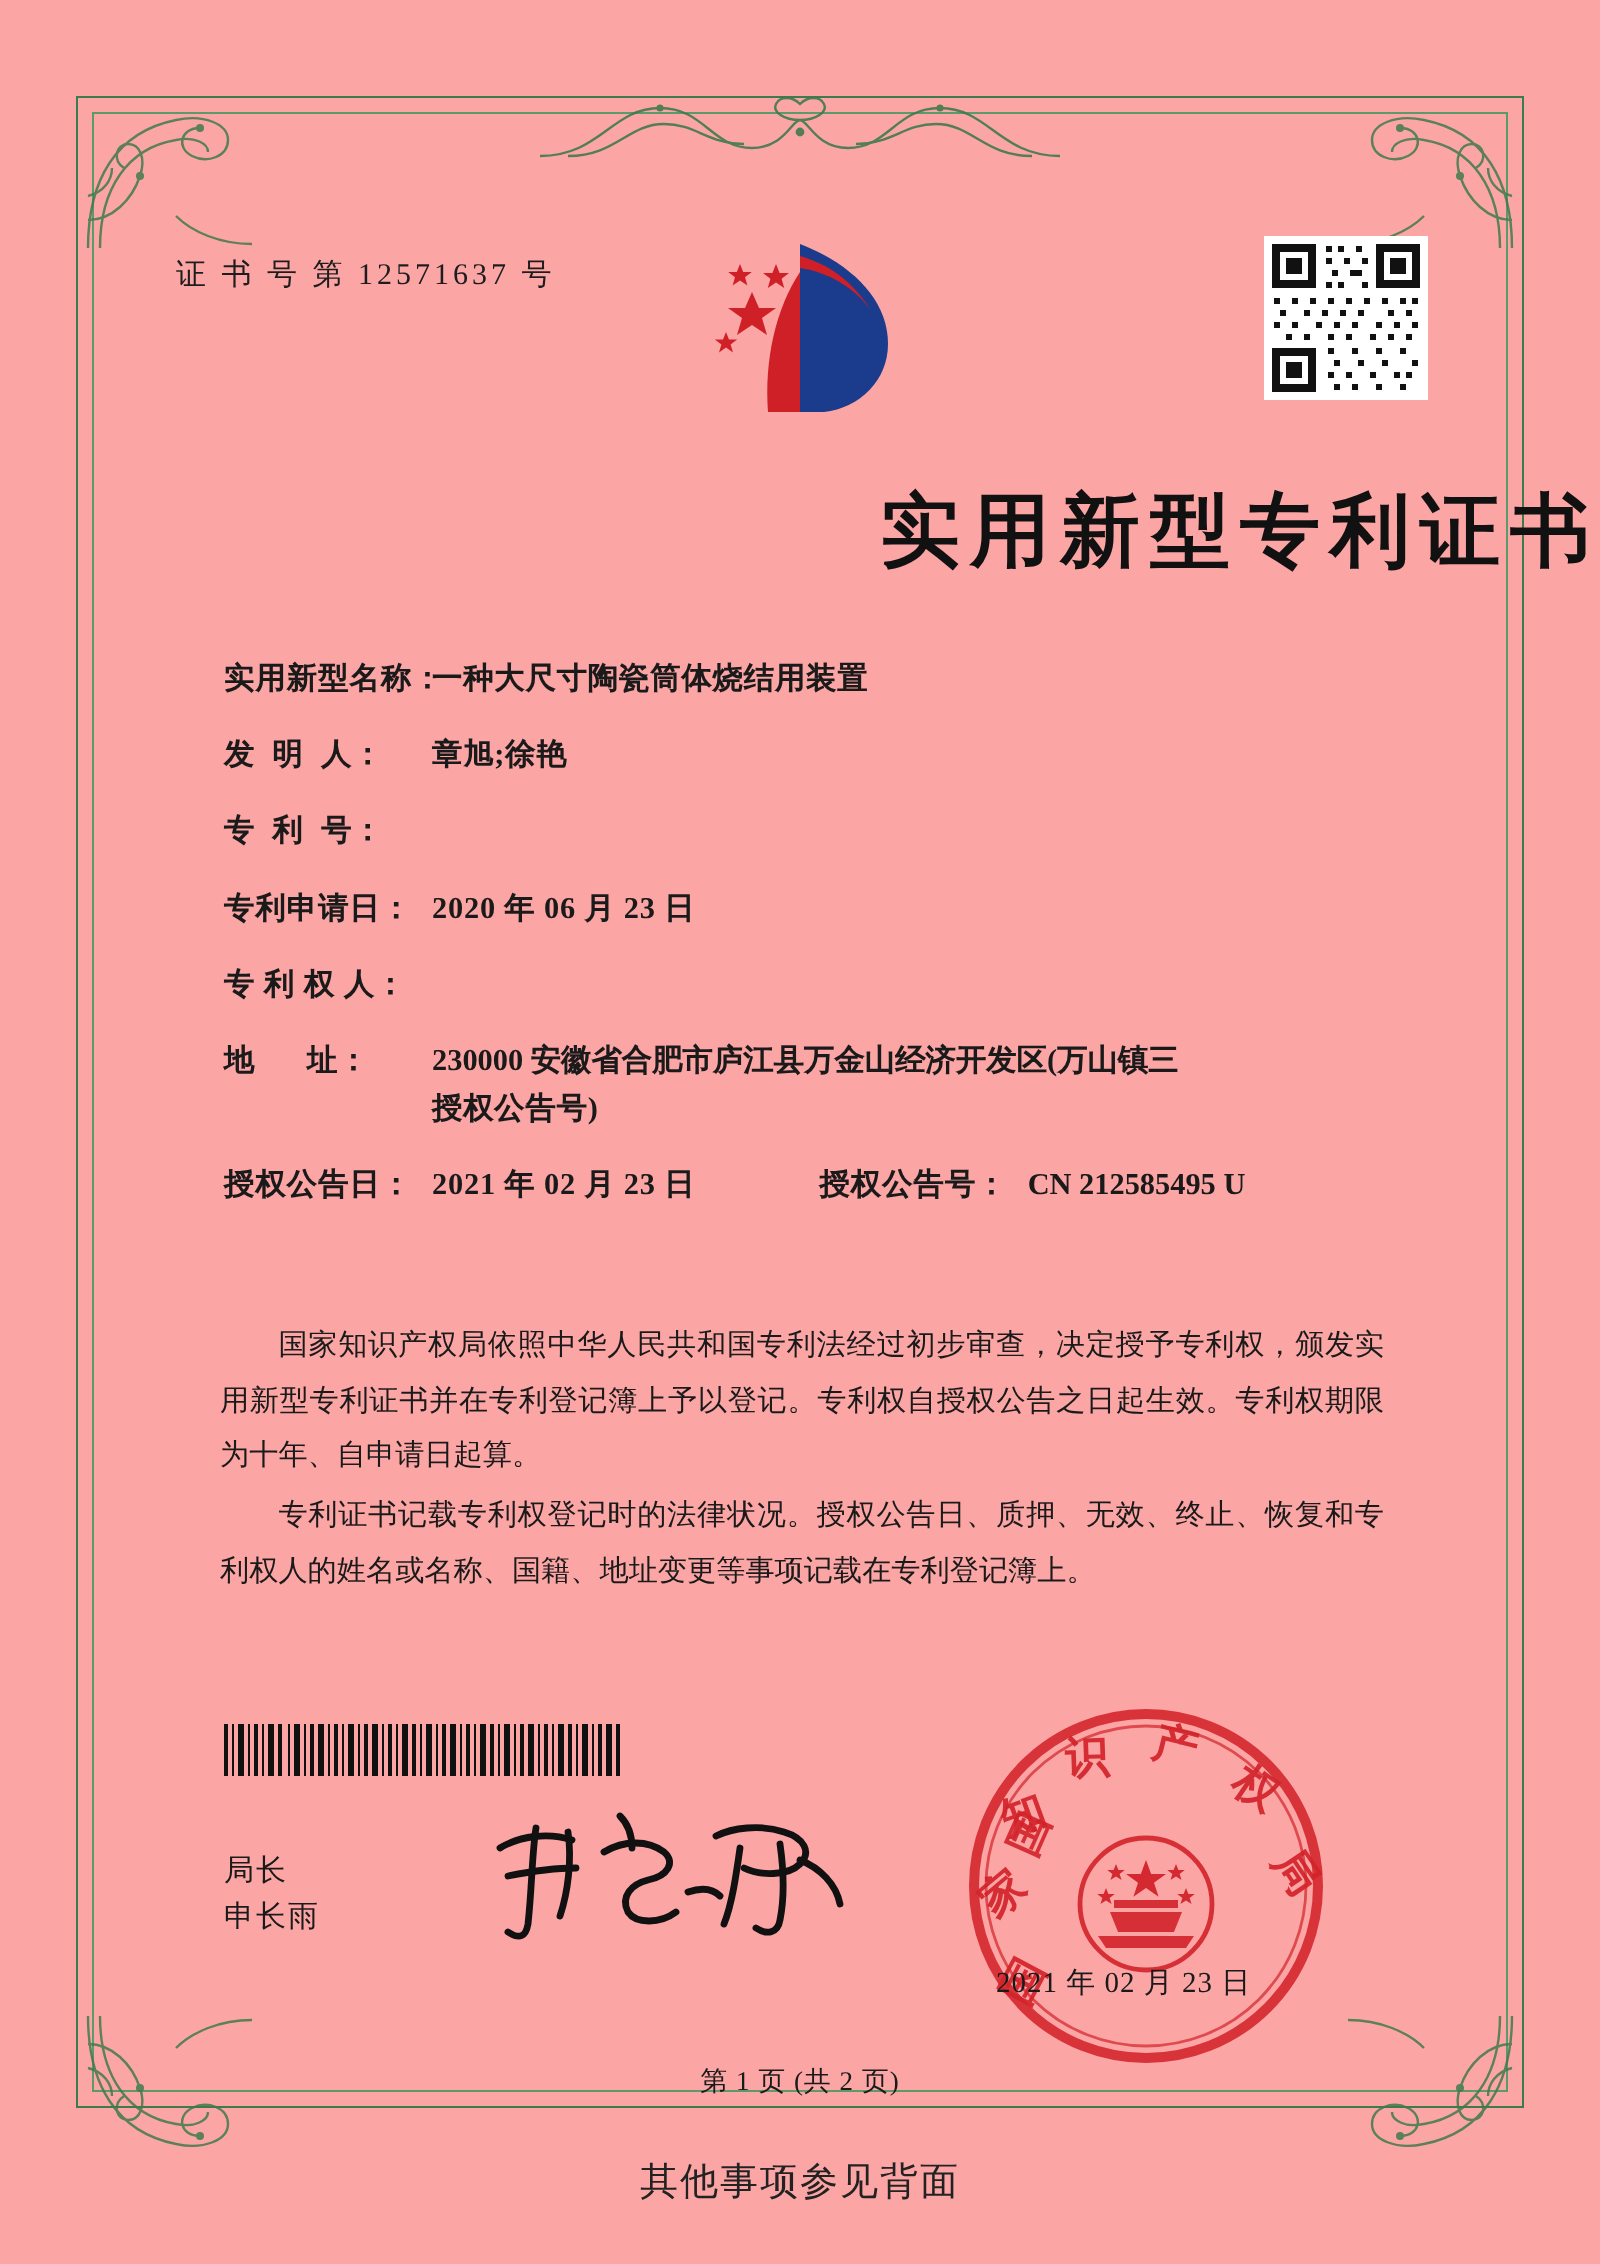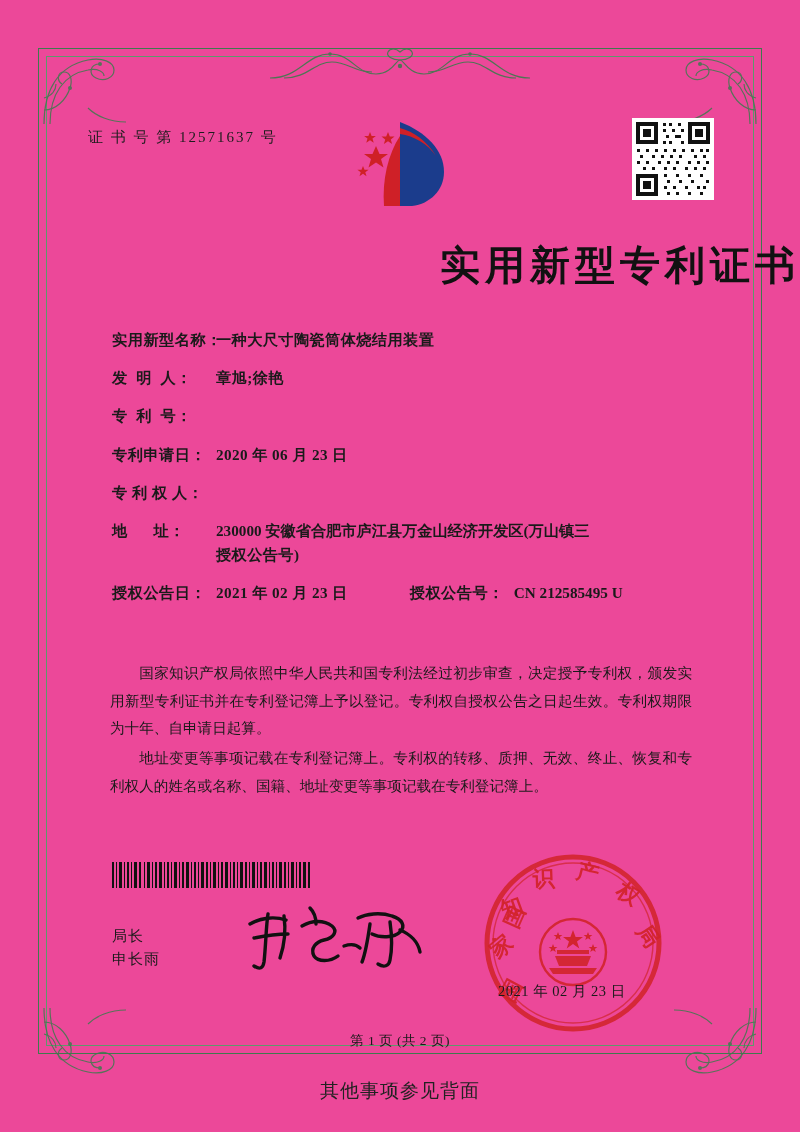--- a/index.html
+++ b/index.html
@@ -9,21 +9,21 @@
   }
   body {
     font-family: "Liberation Serif", "DejaVu Serif", serif;
     color: #1a1a1a;
   }
   .page {
     position: relative;
     width: 800px;
     height: 1132px;
     margin: 0 auto;
-    background: #ec4899;
+    background: #fca5a5;
     overflow: hidden;
   }
 
   
   .border-outer {
     position: absolute;
     left: 38px;
     top: 48px;
     width: 724px;
     height: 1006px;
@@ -427,21 +427,21 @@
     <div class="frow dual">
       <div class="flabel">授权公告日：</div>
       <div class="fvalue">2021 年 02 月 23 日</div>
       <div class="flabel2">授权公告号：</div>
       <div class="fvalue2">CN 212585495 U</div>
     </div>
   </div>
 
   <div class="paras">
     <p>国家知识产权局依照中华人民共和国专利法经过初步审查，决定授予专利权，颁发实用新型专利证书并在专利登记簿上予以登记。专利权自授权公告之日起生效。专利权期限为十年、自申请日起算。</p>
-    <p>地址变更等事项记载在专利登记簿上。专利权的转移、质押、无效、终止、恢复和专利权人的姓名或名称、国籍、地址变更等事项记载在专利登记簿上。</p>
+    <p>专利证书记载专利权登记时的法律状况。授权公告日、质押、无效、终止、恢复和专利权人的姓名或名称、国籍、地址变更等事项记载在专利登记簿上。</p>
   </div>
 
   <div class="barcode">
     <svg viewBox="0 0 200 26" xmlns="http://www.w3.org/2000/svg" shape-rendering="crispEdges">
       <g fill="#111">
         <rect x="0" y="0" width="2" height="26"></rect>
           <rect x="4" y="0" width="1" height="26"></rect>
         <rect x="7" y="0" width="3" height="26"></rect>
           <rect x="12" y="0" width="1" height="26"></rect>
         <rect x="15" y="0" width="2" height="26"></rect>

